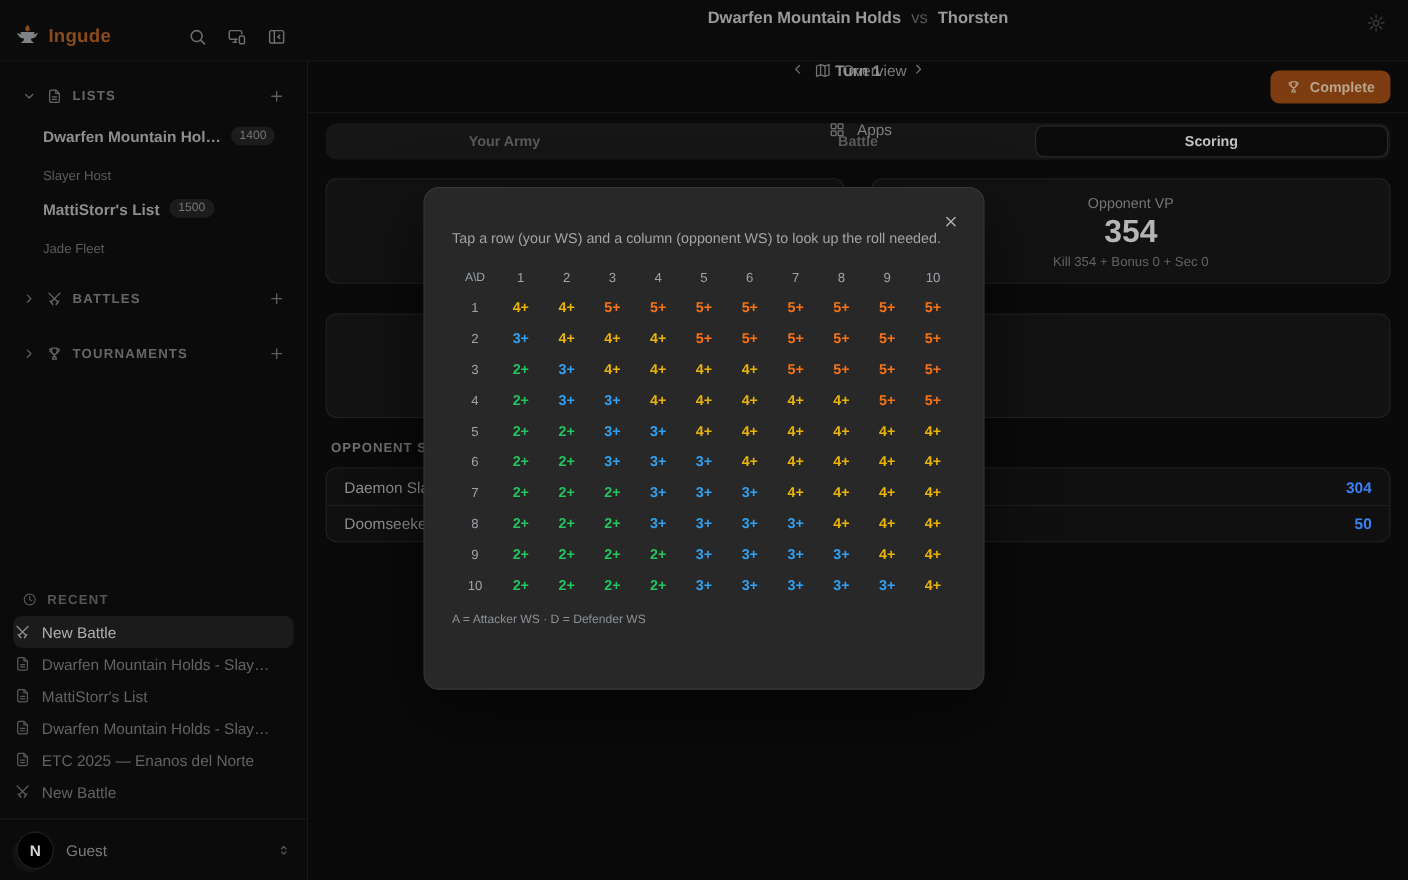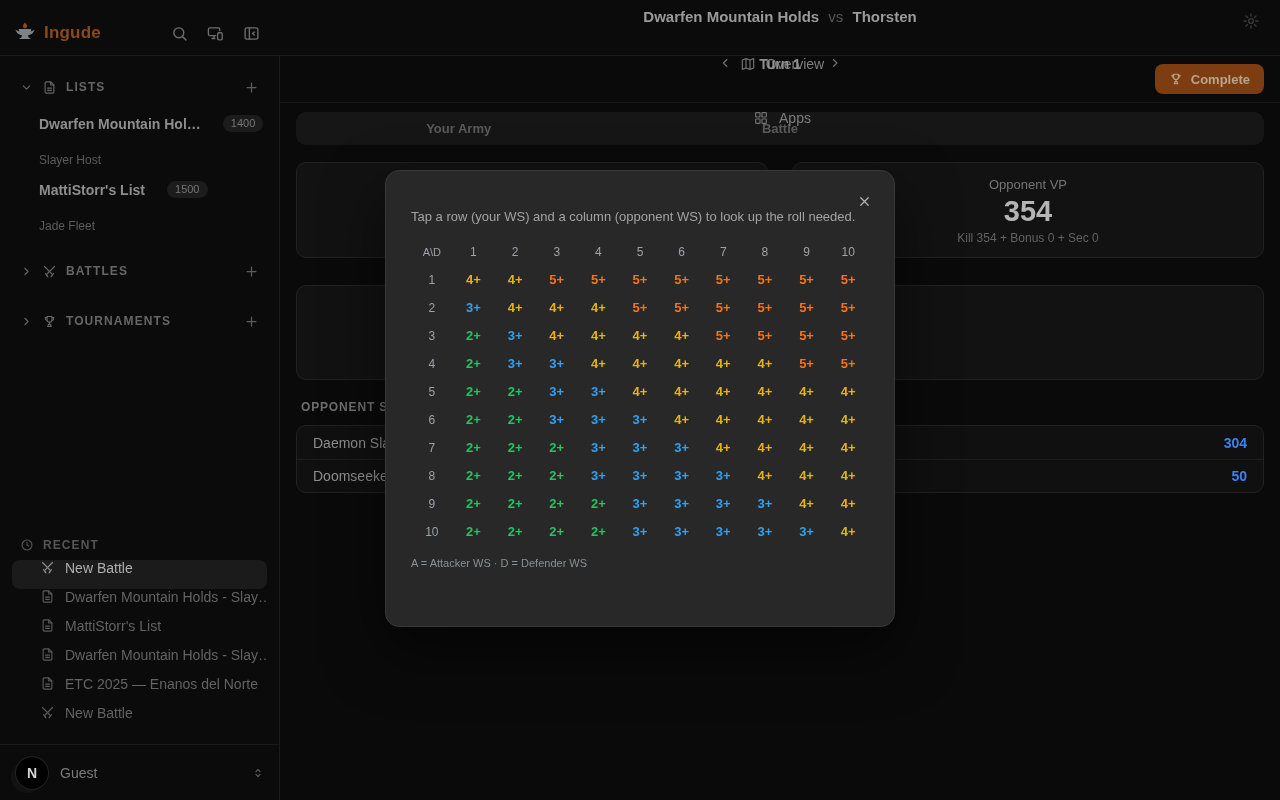--- a/index.html
+++ b/index.html
@@ -27,31 +27,31 @@
   .sidebar { position:absolute; top:56px; left:0; width:280px; height:744px; background:#0b0b0b; border-right:1px solid #1a1a1a; display:flex; flex-direction:column; z-index:2; }
   .side-top { padding:14px 12px 0; }
   .sec-head { height:34px; display:flex; align-items:center; gap:9px; padding:0 8px; border-radius:8px; color:#666; cursor:default; }
   .sec-head svg { width:15px; height:15px; flex:none; }
   .sec-head .chev svg { width:13px; height:13px; }
   .sec-label { font-size:12px; font-weight:700; letter-spacing:.09em; color:#666; }
   .plus { margin-left:auto; color:#5d5d5d; display:flex; }
   .plus svg { width:15px; height:15px; }
   .list-items { padding:4px 0 2px; }
   .list-item { padding:7px 8px 7px 27px; border-radius:8px; }
-  .li-row { display:flex; align-items:center; gap:22px; }
+  .li-row { display:flex; align-items:center; gap:9px; }
   .li-name { font-size:14px; font-weight:600; color:#8e8e8e; white-space:nowrap; }
   .li-badge { font-size:11px; color:#757575; background:#1c1c1c; border-radius:999px; padding:2px 8px; line-height:13px; }
   .li-sub { font-size:12px; color:#5c5c5c; margin-top:21px; }
   .gap12 { margin-top:12px; } .gap16 { margin-top:16px; }
 
   .recent { margin-top:auto; padding:0 12px 10px; }
   .recent-head { height:30px; display:flex; align-items:center; gap:9px; padding:0 8px; color:#555; }
   .recent-head svg { width:14px; height:14px; }
   .recent-label { font-size:12px; font-weight:700; letter-spacing:.09em; color:#555; }
-  .recent-item { height:29px; display:flex; gap:10px; padding:0 28px; border-radius:8px; color:#636363; font-size:14px; white-space:nowrap; overflow:hidden; }
+  .recent-item { height:29px; display:flex; align-items:center; gap:10px; padding:0 1px; border-radius:8px; color:#636363; font-size:14px; white-space:nowrap; overflow:hidden; }
   .recent-item svg { width:15px; height:15px; flex:none; color:#5a5a5a; }
   .recent-item.active { background:#1b1b1b; color:#b0b0b0; }
   .recent-item.active svg { color:#8a8a8a; }
   .user-row { height:56px; border-top:1px solid #1a1a1a; display:flex; align-items:center; padding:0 14px 0 16px; gap:12px; }
   .avatar { width:32px; height:32px; border-radius:50%; background:#000; box-shadow:0 0 0 1px #222, -5px 4px 0 0 rgba(255,255,255,0.03); color:#d6d6d6; font-size:14px; font-weight:600; display:flex; align-items:center; justify-content:center; }
   .user-name { font-size:14px; color:#7a7a7a; }
   .unfold { margin-left:auto; color:#5a5a5a; display:flex; }
   .unfold svg { width:14px; height:14px; }
 
   
@@ -344,20 +344,21 @@
             <path d="M9 20h6M10.2 16.5h3.6l.8 3.5H9.4l.8-3.5"></path>
           </svg>
         <span>Complete</span>
       </span>
     </div>
 
     <div class="content">
       <div class="tabs">
           <div class="tab">Your Army</div>
           <div class="tab">Battle</div>
+          <div class="tab active">Scoring</div>
         </div>
 
       <div class="cards-row">
         <div class="card"></div>
         <div class="card vp-card">
           <div class="vp-title">Opponent VP</div>
           <div class="vp-value">354</div>
           <div class="vp-breakdown">Kill 354 + Bonus 0 + Sec 0</div>
         </div>
       </div>

